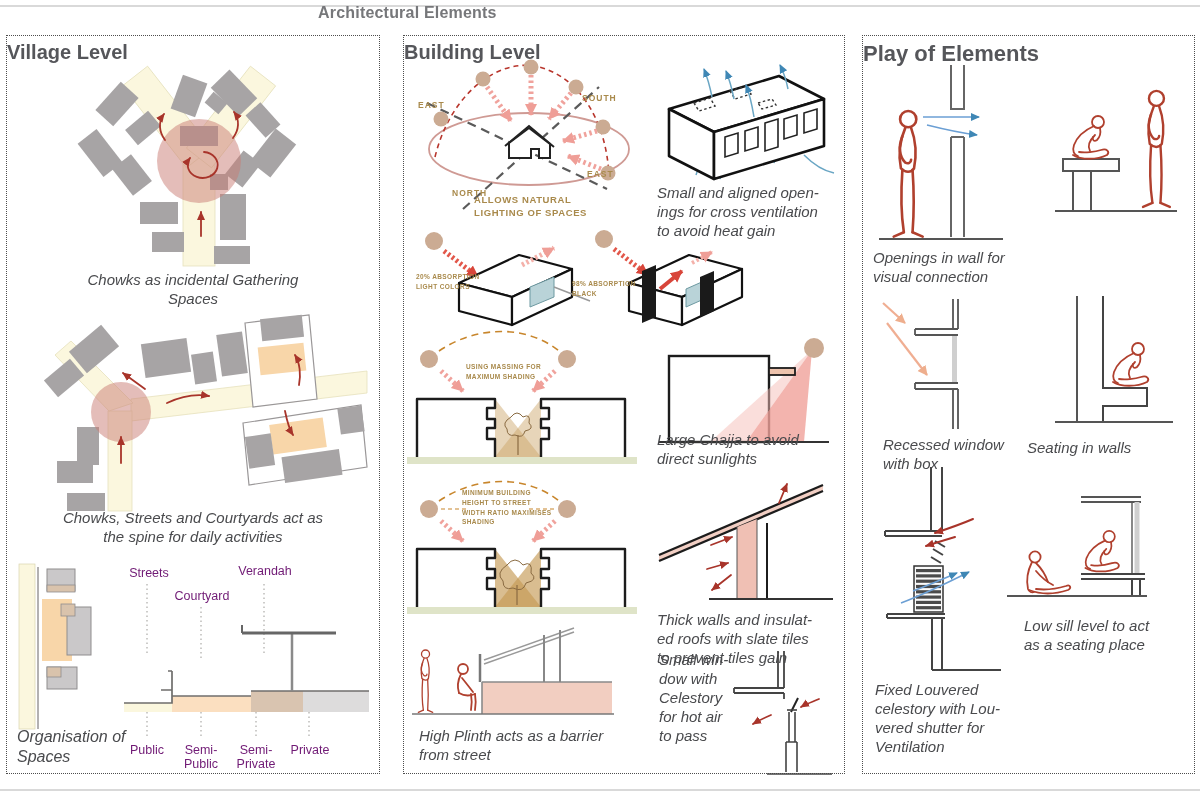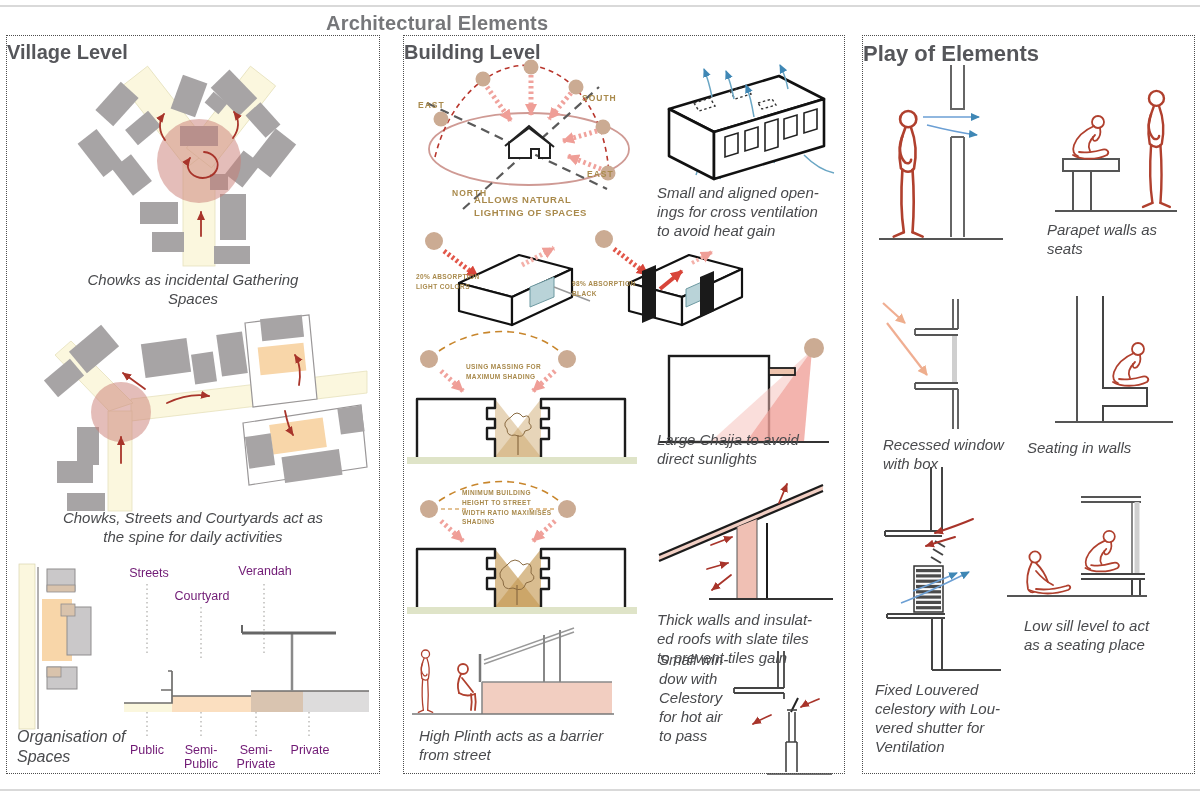--- a/index.html
+++ b/index.html
@@ -1,19 +1,19 @@
 <!DOCTYPE html>
 <html><head>
 <meta charset="utf-8">
 <style>
   html,body{margin:0;padding:0;background:#fff;}
   .page{position:relative;width:1200px;height:796px;background:#fff;overflow:hidden;
         font-family:"Liberation Sans",sans-serif;}
   .rule{position:absolute;left:0;width:1200px;height:2px;background:#d9d9d9;}
-  .main-title{position:absolute;left:318px;top:4px;margin:8px;font-size:20px;font-weight:bold;
+  .main-title{position:absolute;left:318px;top:4px;margin:0;font-size:16px;font-weight:bold;
               color:#76777a;letter-spacing:.2px;}
   .panel{position:absolute;top:35px;height:739px;border:1.5px dotted #4d4d4d;box-sizing:border-box;}
   .panel-village{left:6px;width:374px;}
   .panel-building{left:403px;width:442px;}
   .panel-play{left:862px;width:333px;}
   .panel-title{position:absolute;left:0;right:0;top:5px;margin:0;
                font-size:20px;font-weight:bold;color:#55565a;}
   .panel-play .panel-title{font-size:22px;}
   .caption{position:absolute;color:#494a4d;font-size:15px;line-height:1.26;white-space:pre-line;font-style:italic;}
   .caption.center{text-align:center;}
@@ -443,31 +443,31 @@
         <path d="M80,4 V48 H93 V4"></path>
         <path d="M80,76 H93 M80,76 V176 M93,76 V176"></path>
       </g>
       <g stroke="#6b9fd4" stroke-width="1.5" fill="none">
         <path d="M52,56 H108" marker-end="url(#ah-blue)"></path>
         <path d="M56,64 C72,68 90,72 106,74" marker-end="url(#ah-blue)"></path>
       </g>
       <use href="#fig-stand" transform="translate(14,48) scale(1.45)"></use>
       <line x1="8" y1="178" x2="132" y2="178" stroke="#555" stroke-width="1.8"></line>
     </svg>
+    <div class="caption" style="left:10px;top:213px;width:180px">Openings in wall for
+visual connection</div>
 
     <svg class="diag" style="left:178px;top:35px" width="140" height="145" viewBox="0 0 140 145">
       <rect x="22" y="88" width="56" height="12" fill="#fff" stroke="#555" stroke-width="2"></rect>
       <line x1="32" y1="100" x2="32" y2="140" stroke="#555" stroke-width="2"></line>
       <line x1="50" y1="100" x2="50" y2="140" stroke="#555" stroke-width="2"></line>
       <use href="#fig-sit-crossed" transform="translate(20,42)"></use>
       <use href="#fig-stand" transform="translate(94,18) scale(1.34)"></use>
       <line x1="14" y1="140" x2="136" y2="140" stroke="#555" stroke-width="1.8"></line>
     </svg>
-    <div class="caption" style="left:184px;top:185px;width:140px">Parapet walls as
-seats</div>
 
     <svg class="diag" style="left:14px;top:261px" width="110" height="145" viewBox="0 0 110 145">
       <rect x="75" y="38" width="5" height="48" fill="#cfcfcf"></rect>
       <g stroke="#555" stroke-width="1.8" fill="none">
         <path d="M76,2 V32 M81,2 V32"></path>
         <path d="M38,32 H81 M38,38 H81 M38,32 V38"></path>
         <path d="M38,86 H81 M38,92 H81 M38,86 V92"></path>
         <path d="M76,92 V132 M81,92 V132"></path>
       </g>
       <g stroke="#f0ae92" stroke-width="2.2" fill="none">

